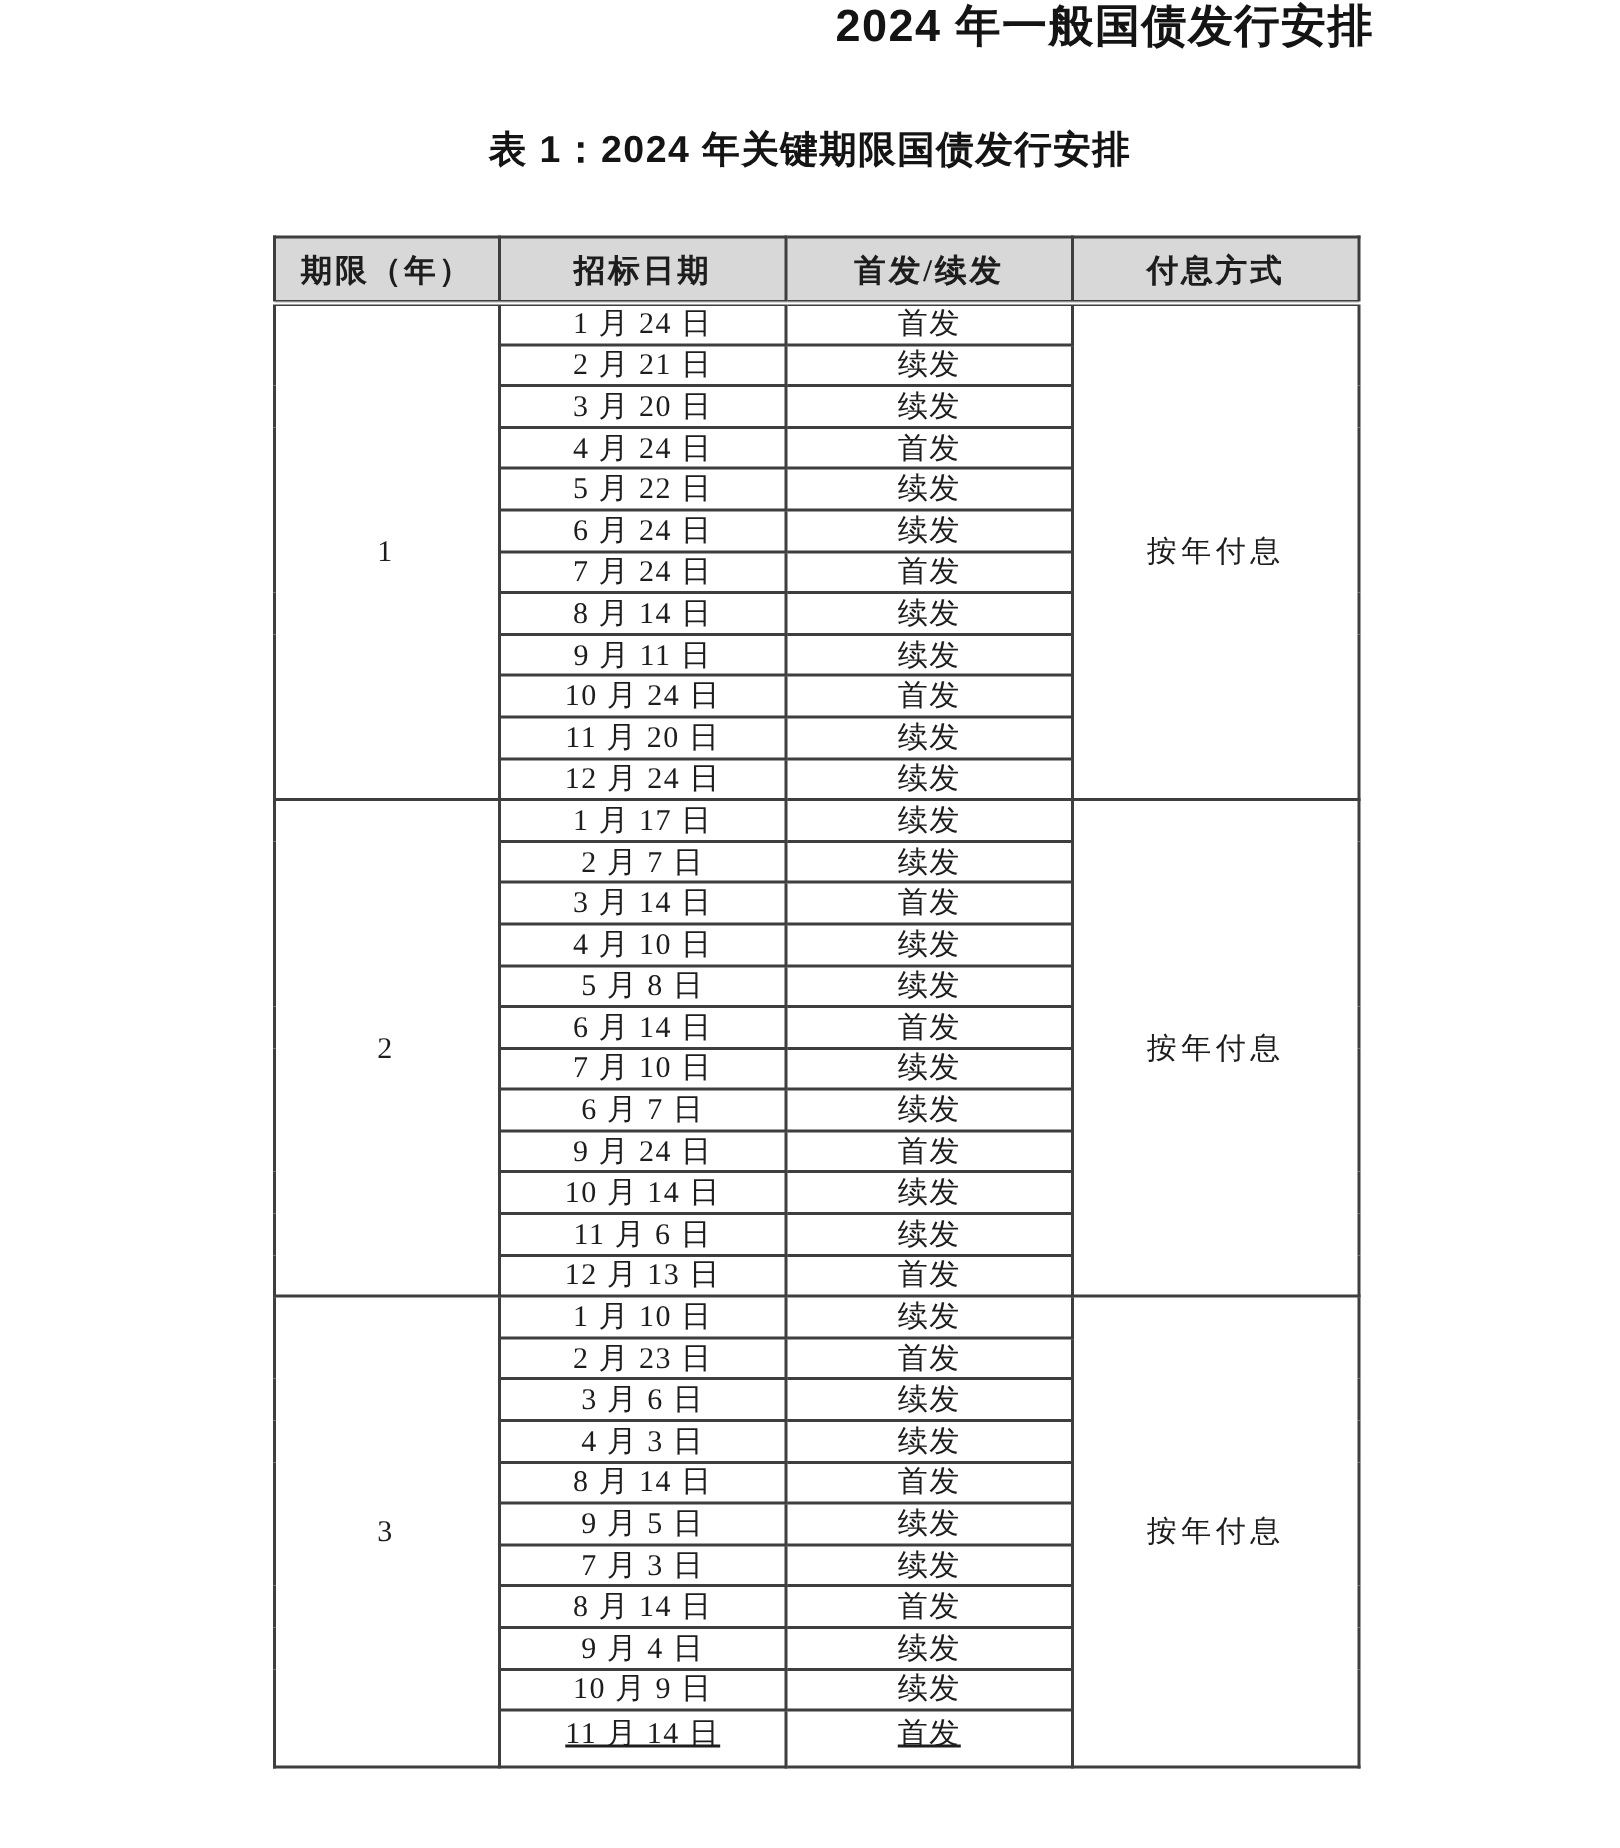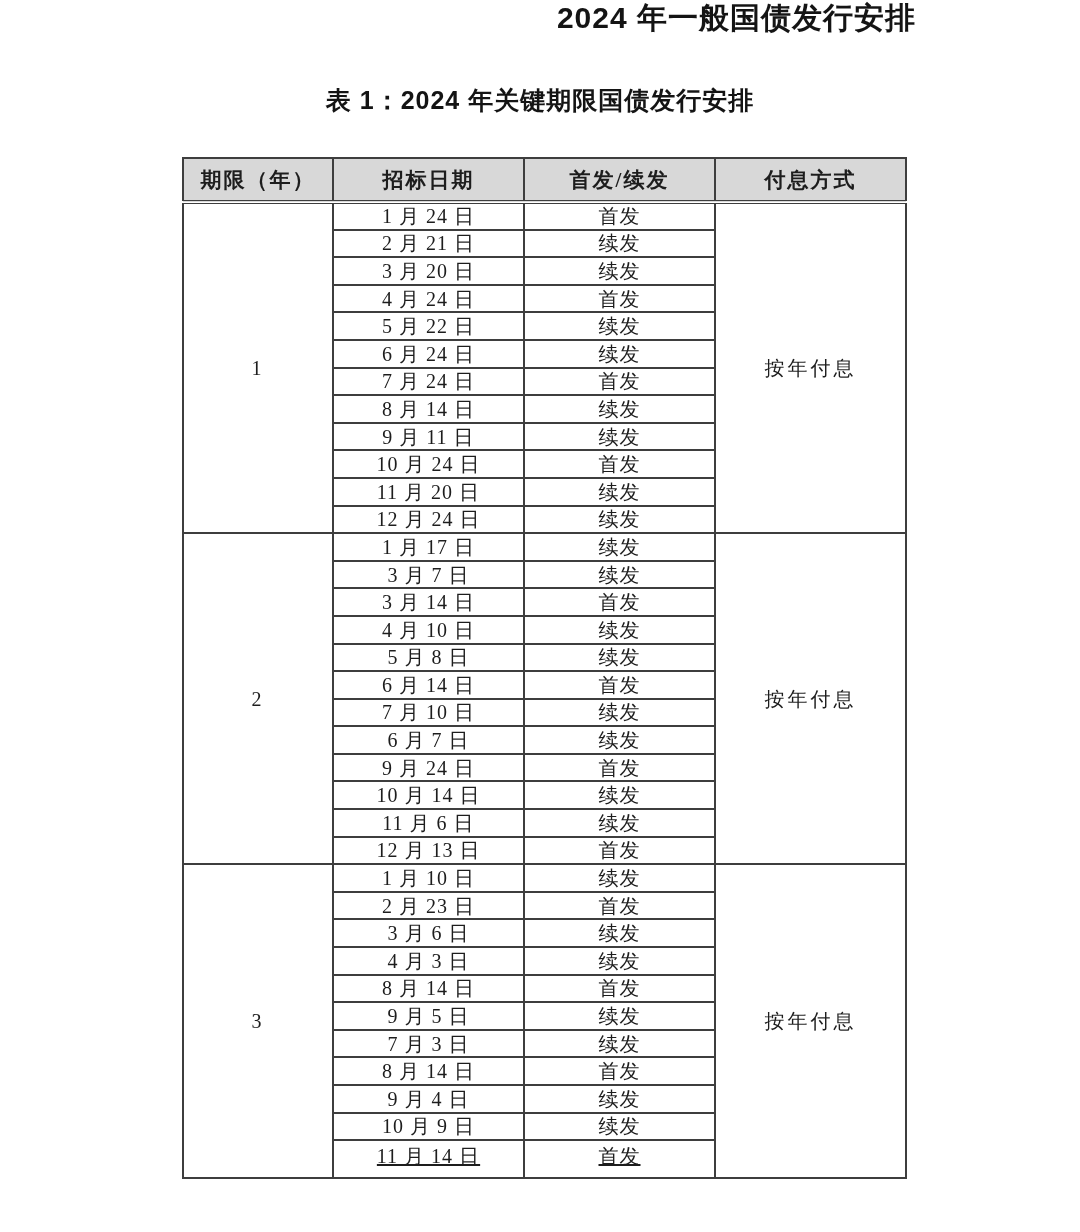--- a/index.html
+++ b/index.html
@@ -166,21 +166,21 @@
         <td>12 月 24 日</td>
         <td>续发</td>
       </tr>
       <tr>
         <td rowspan="12" class="group-cell">2</td>
         <td>1 月 17 日</td>
         <td>续发</td>
         <td rowspan="12" class="group-cell">按年付息</td>
       </tr>
       <tr>
-        <td>3 月 7 日</td>
+        <td>2 月 7 日</td>
         <td>续发</td>
       </tr>
       <tr>
         <td>3 月 14 日</td>
         <td>首发</td>
       </tr>
       <tr>
         <td>4 月 10 日</td>
         <td>续发</td>
       </tr>

